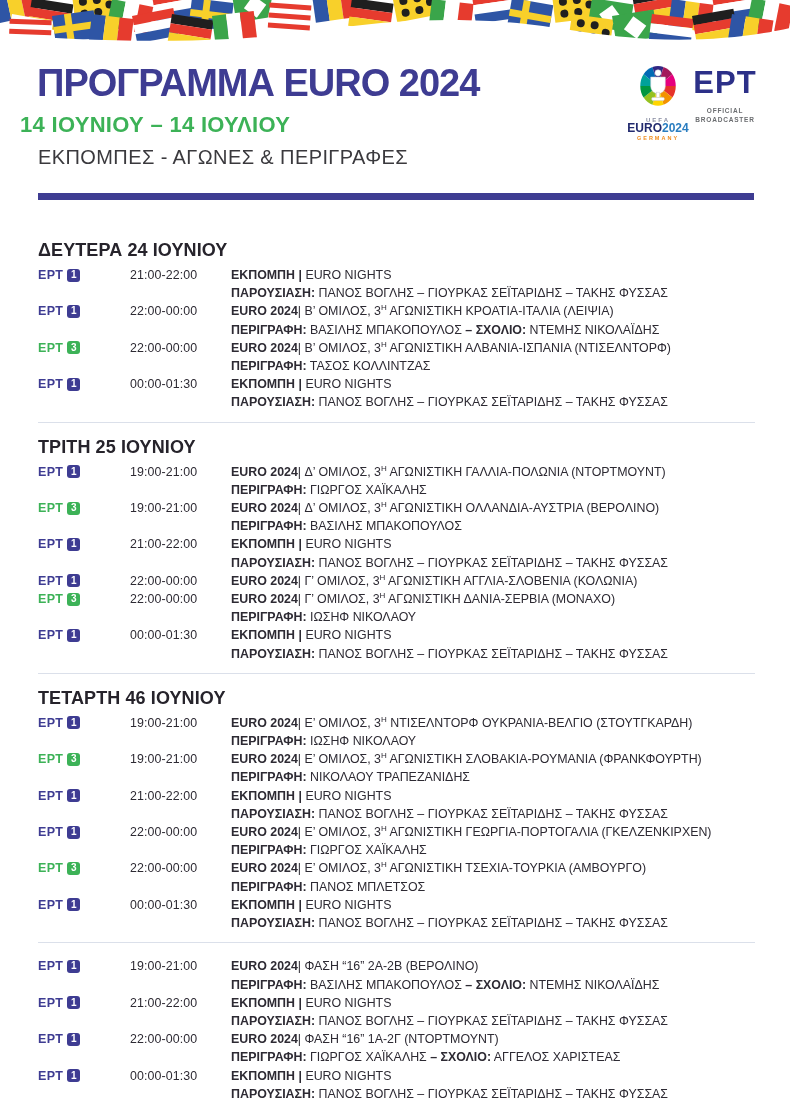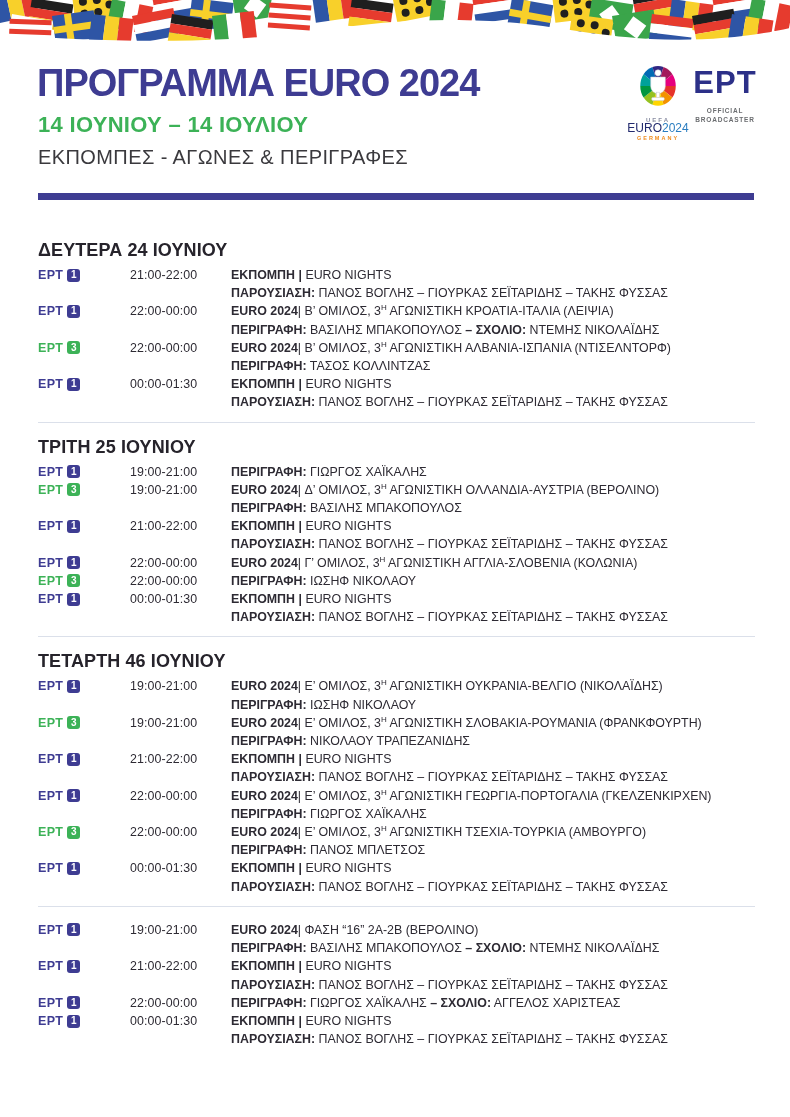--- a/index.html
+++ b/index.html
@@ -9,33 +9,33 @@
     font-family:"Liberation Sans", sans-serif; color:#2d2a33;
   }
   
   .banner { position:absolute; top:0; left:0; width:790px; height:46px; }
   
   .title {
     position:absolute; left:37px; top:62px;
     font-size:38px; font-weight:800; letter-spacing:-1px; color:#3e3c92;
   }
   .daterange {
-    position:absolute; left:38px; top:112px;
+    position:absolute; left:20px; top:112px;
     font-size:22px; font-weight:700; letter-spacing:0.3px; color:#3cb257;
   }
   .kicker {
     position:absolute; left:38px; top:146px;
     font-size:20px; font-weight:400; letter-spacing:0.4px; color:#3a393d;
   }
   .rule { position:absolute; left:38px; top:193px; width:716px; height:7px; background:#3e3c92; }
 
   
   .euro-logo { position:absolute; left:620px; top:64px; width:76px; text-align:center; }
   .euro-logo .uefa { font-size:6px; letter-spacing:2px; color:#8b8fa3; font-weight:700; margin-top:1px; }
-  .euro-logo .euroword { font-size:12px; font-weight:400; letter-spacing:0; line-height:11px; }
+  .euro-logo .euroword { font-size:12px; font-weight:700; letter-spacing:0; line-height:11px; }
   .euro-logo .euroword .e1 { color:#222a6e; }
   .euro-logo .euroword .e2 { color:#2a7dc0; }
   .euro-logo .germany { font-size:5.5px; letter-spacing:2px; color:#f08c1e; font-weight:700; margin-top:1px; }
 
   
   .ert-logo { position:absolute; left:692px; top:68px; width:66px; text-align:center; }
   .ert-logo .ert-name { font-size:31px; font-weight:800; letter-spacing:1px; color:#2c3088; line-height:30px; }
   .ert-logo .tagline { margin-top:8px; font-size:6.5px; letter-spacing:0.8px; color:#6b6d70; line-height:9px; font-weight:700; }
 
   
@@ -236,20 +236,21 @@
       <hr class="day-sep">
       <section class="day">
         <div class="day-title">ΤΡΙΤΗ 25 ΙΟΥΝΙΟΥ</div>
         <div class="row">
           <div class="cell-ch"><span class="badge">
               <span class="badge-name" style="color: rgb(62, 60, 146);">ΕΡΤ</span>
               <span class="badge-num" style="background: rgb(62, 60, 146);">1</span>
             </span></div>
           <div class="cell-time">19:00-21:00</div>
           <div class="cell-desc">
+            <div class="l1"><span class="seg-b">EURO 2024</span><span class="seg-r">| Δ’ ΟΜΙΛΟΣ, 3</span><sup class="seg-sup">Η</sup><span class="seg-r"> ΑΓΩΝΙΣΤΙΚΗ ΓΑΛΛΙΑ-ΠΟΛΩΝΙΑ (ΝΤΟΡΤΜΟΥΝΤ)</span></div>
             <div class="l2"><span class="seg-b">ΠΕΡΙΓΡΑΦΗ:</span><span class="seg-r"> ΓΙΩΡΓΟΣ ΧΑΪΚΑΛΗΣ</span></div>
           </div>
         </div>
         <div class="row">
           <div class="cell-ch"><span class="badge">
               <span class="badge-name" style="color: rgb(60, 178, 87);">ΕΡΤ</span>
               <span class="badge-num" style="background: rgb(60, 178, 87);">3</span>
             </span></div>
           <div class="cell-time">19:00-21:00</div>
           <div class="cell-desc">
@@ -278,20 +279,21 @@
             <div class="l1"><span class="seg-b">EURO 2024</span><span class="seg-r">| Γ’ ΟΜΙΛΟΣ, 3</span><sup class="seg-sup">Η</sup><span class="seg-r"> ΑΓΩΝΙΣΤΙΚΗ ΑΓΓΛΙΑ-ΣΛΟΒΕΝΙΑ (ΚΟΛΩΝΙΑ)</span></div>
           </div>
         </div>
         <div class="row">
           <div class="cell-ch"><span class="badge">
               <span class="badge-name" style="color: rgb(60, 178, 87);">ΕΡΤ</span>
               <span class="badge-num" style="background: rgb(60, 178, 87);">3</span>
             </span></div>
           <div class="cell-time">22:00-00:00</div>
           <div class="cell-desc">
+            <div class="l1"><span class="seg-b">EURO 2024</span><span class="seg-r">| Γ’ ΟΜΙΛΟΣ, 3</span><sup class="seg-sup">Η</sup><span class="seg-r"> ΑΓΩΝΙΣΤΙΚΗ ΔΑΝΙΑ-ΣΕΡΒΙΑ (ΜΟΝΑΧΟ)</span></div>
             <div class="l2"><span class="seg-b">ΠΕΡΙΓΡΑΦΗ:</span><span class="seg-r"> ΙΩΣΗΦ ΝΙΚΟΛΑΟΥ</span></div>
           </div>
         </div>
         <div class="row">
           <div class="cell-ch"><span class="badge">
               <span class="badge-name" style="color: rgb(62, 60, 146);">ΕΡΤ</span>
               <span class="badge-num" style="background: rgb(62, 60, 146);">1</span>
             </span></div>
           <div class="cell-time">00:00-01:30</div>
           <div class="cell-desc">
@@ -303,21 +305,21 @@
       <hr class="day-sep">
       <section class="day">
         <div class="day-title">ΤΕΤΑΡΤΗ 46 ΙΟΥΝΙΟΥ</div>
         <div class="row">
           <div class="cell-ch"><span class="badge">
               <span class="badge-name" style="color: rgb(62, 60, 146);">ΕΡΤ</span>
               <span class="badge-num" style="background: rgb(62, 60, 146);">1</span>
             </span></div>
           <div class="cell-time">19:00-21:00</div>
           <div class="cell-desc">
-            <div class="l1"><span class="seg-b">EURO 2024</span><span class="seg-r">| Ε’ ΟΜΙΛΟΣ, 3</span><sup class="seg-sup">Η</sup><span class="seg-r"> ΑΓΩΝΙΣΤΙΚΗ ΟΥΚΡΑΝΙΑ-ΒΕΛΓΙΟ (ΝΙΚΟΛΑΪΔΗΣ)</span></div>
+            <div class="l1"><span class="seg-b">EURO 2024</span><span class="seg-r">| Ε’ ΟΜΙΛΟΣ, 3</span><sup class="seg-sup">Η</sup><span class="seg-r"> ΝΤΙΣΕΛΝΤΟΡΦ ΟΥΚΡΑΝΙΑ-ΒΕΛΓΙΟ (ΣΤΟΥΤΓΚΑΡΔΗ)</span></div>
             <div class="l2"><span class="seg-b">ΠΕΡΙΓΡΑΦΗ:</span><span class="seg-r"> ΙΩΣΗΦ ΝΙΚΟΛΑΟΥ</span></div>
           </div>
         </div>
         <div class="row">
           <div class="cell-ch"><span class="badge">
               <span class="badge-name" style="color: rgb(60, 178, 87);">ΕΡΤ</span>
               <span class="badge-num" style="background: rgb(60, 178, 87);">3</span>
             </span></div>
           <div class="cell-time">19:00-21:00</div>
           <div class="cell-desc">
@@ -394,20 +396,21 @@
             <div class="l2"><span class="seg-b">ΠΑΡΟΥΣΙΑΣΗ:</span><span class="seg-r"> ΠΑΝΟΣ ΒΟΓΛΗΣ – ΓΙΟΥΡΚΑΣ ΣΕΪΤΑΡΙΔΗΣ – ΤΑΚΗΣ ΦΥΣΣΑΣ</span></div>
           </div>
         </div>
         <div class="row">
           <div class="cell-ch"><span class="badge">
               <span class="badge-name" style="color: rgb(62, 60, 146);">ΕΡΤ</span>
               <span class="badge-num" style="background: rgb(62, 60, 146);">1</span>
             </span></div>
           <div class="cell-time">22:00-00:00</div>
           <div class="cell-desc">
+            <div class="l1"><span class="seg-b">EURO 2024</span><span class="seg-r">| ΦΑΣΗ “16” 1Α-2Γ (ΝΤΟΡΤΜΟΥΝΤ)</span></div>
             <div class="l2"><span class="seg-b">ΠΕΡΙΓΡΑΦΗ:</span><span class="seg-r"> ΓΙΩΡΓΟΣ ΧΑΪΚΑΛΗΣ </span><span class="seg-b">– ΣΧΟΛΙΟ:</span><span class="seg-r"> ΑΓΓΕΛΟΣ ΧΑΡΙΣΤΕΑΣ</span></div>
           </div>
         </div>
         <div class="row">
           <div class="cell-ch"><span class="badge">
               <span class="badge-name" style="color: rgb(62, 60, 146);">ΕΡΤ</span>
               <span class="badge-num" style="background: rgb(62, 60, 146);">1</span>
             </span></div>
           <div class="cell-time">00:00-01:30</div>
           <div class="cell-desc">

